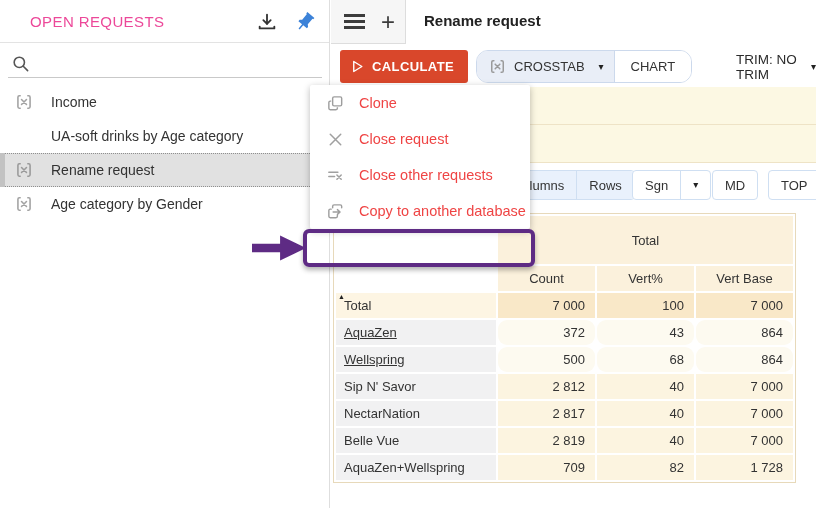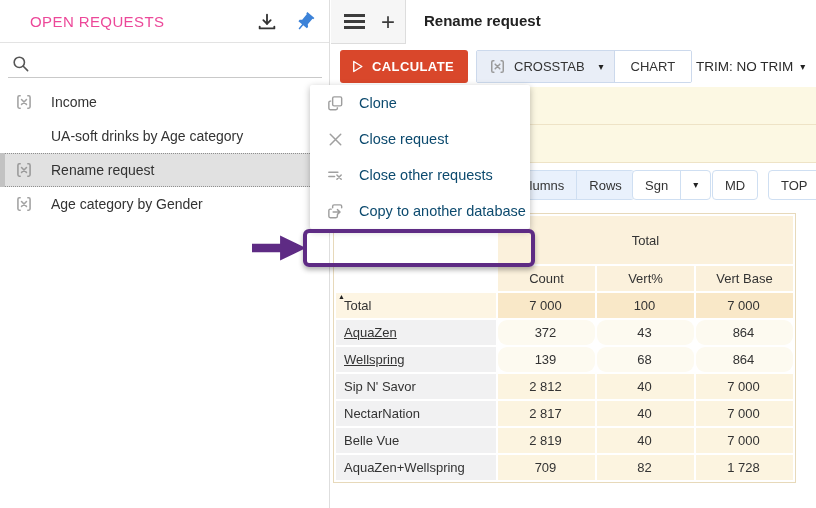--- a/index.html
+++ b/index.html
@@ -29,25 +29,25 @@
   
   .tabbox { position:absolute; left:331px; top:0; width:75px; height:44px; background:#f6f6f6; border-right:1px solid #ddd; border-bottom:1px solid #ddd; }
   .hamburger { position:absolute; left:13px; top:14px; width:21px; height:15px; cursor:pointer; }
   .hamburger i { display:block; height:3px; background:#3c3c3c; margin-bottom:3px; }
   .addtab { position:absolute; left:44px; top:8px; width:26px; height:28px; font-size:24px; font-weight:300; color:#3c3c3c; text-align:center; cursor:pointer; line-height:28px; }
   .page-title { position:absolute; left:424px; top:12px; font-size:15px; font-weight:700; color:#222; }
 
   
   .btn-calc { position:absolute; left:340px; top:50px; height:33px; padding:0 14px 0 10px; background:#d9472b; border:none; border-radius:3px;
               color:#fff; font-size:13px; font-weight:700; letter-spacing:.4px; display:flex; align-items:center; gap:7px; cursor:pointer; font-family:inherit; }
-  .viewgroup { position:absolute; left:476px; top:50px; height:33px; display:flex; border-radius:2px; overflow:hidden; border:1px solid #ccd9ec; }
+  .viewgroup { position:absolute; left:476px; top:50px; height:33px; display:flex; border-radius:12px; overflow:hidden; border:1px solid #ccd9ec; }
   .vg-crosstab { display:flex; align-items:center; gap:8px; padding:0 10px 0 12px; background:#e9eef7; font-size:13px; font-weight:500; color:#333; cursor:pointer; }
   .vg-caret { display:flex; align-items:center; padding:0 10px 0 4px; background:#e9eef7; cursor:pointer; }
   .vg-chart { display:flex; align-items:center; padding:0 16px; background:#fff; border-left:1px solid #ccd9ec; font-size:13px; font-weight:500; color:#333; cursor:pointer; }
-  .trim { position:absolute; left:696px; top:50px; height:33px; display:flex; align-items:center; gap:7px; font-size:13.5px; font-weight:500; color:#2b2b2b; cursor:pointer; }
+  .trim { position:absolute; left:736px; top:50px; height:33px; display:flex; align-items:center; gap:7px; font-size:13.5px; font-weight:500; color:#2b2b2b; cursor:pointer; }
   .caret { font-size:10px; color:#222; line-height:1; }
 
   
   .cream { position:absolute; left:331px; top:87px; width:485px; height:76px; background:#fcf8e3; }
   .cream .band { height:38px; border-bottom:1px solid #eee3c6; }
 
   
   .seg { position:absolute; top:170px; height:30px; display:flex; border:1px solid #cfdff2; border-radius:4px; overflow:hidden; background:#fff; }
   .seg .cell { display:flex; align-items:center; justify-content:center; font-size:13px; color:#333; cursor:pointer; padding:0 12px; }
   .seg .blue { background:#e9f1fc; }
@@ -59,33 +59,33 @@
 
   
   .xtab { position:absolute; left:333px; top:213px; border-collapse:separate; border-spacing:2px; background:#fff; border:1px solid #e7d9ba; }
   .xtab td { font-size:13px; color:#333; height:25px; padding:0 8px; white-space:nowrap; }
   .xtab .corner { background:#fff; width:160px; }
   .xtab .group { background:#fbf1dc; text-align:center; height:48px; cursor:pointer; }
   .xtab .chead { background:#fbf1dc; text-align:center; width:97px; cursor:pointer; }
   .xtab .rl { width:160px; text-align:left; position:relative; }
   .lbl-total { background:#fdf5e3; }
   .lbl-grey { background:#f1f1f2; }
-  .xtab .v { text-align:center; padding-right:10px; width:97px; }
+  .xtab .v { text-align:right; padding-right:10px; width:97px; }
   .v-total { background:#f9e8c8; }
   .v-light { background:#fdfaf0;border-radius:9px; }
   .v-cream { background:#fcf4e0; }
   .lnk { text-decoration:underline; cursor:pointer; }
   .sort-tri { position:absolute; left:2px; top:0px; font-size:7px; color:#222; line-height:7px; }
 
   
   .ctx-menu { position:absolute; left:310px; top:85px; width:220px; background:#fff; border-radius:2px;
               box-shadow:0 2px 7px rgba(0,0,0,.28); z-index:50; padding:0; }
   .ctx-item { height:36px; display:flex; align-items:center; padding-left:16px; gap:14px; cursor:pointer; }
   .ctx-item .mi { width:19px; height:19px; flex:none; }
-  .ctx-item .mlabel { font-size:14.5px; color:#0c4a6e; white-space:nowrap; }
+  .ctx-item .mlabel { font-size:14.5px; color:#ef4444; white-space:nowrap; }
 
   
   .hl-box { position:absolute; left:303px; top:229px; width:232px; height:38px; border:4px solid #5e2b84; border-radius:6px;
             box-shadow:0 3px 5px rgba(0,0,0,.30); z-index:70; pointer-events:none; }
   .arrow { position:absolute; left:252px; top:233px; width:54px; height:30px; background:#5e2b84; z-index:80; pointer-events:none;
            clip-path:polygon(0 36%, 52% 36%, 52% 8%, 100% 50%, 52% 92%, 52% 64%, 0 64%);
            filter:drop-shadow(1px 2px 2px rgba(0,0,0,.35)); }
 
   svg { display:block; }
 </style>
@@ -245,21 +245,21 @@
       <td class="v v-total">7 000</td>
     </tr>
     <tr>
       <td class="rl lbl-grey"><span class="lnk">AquaZen</span></td>
       <td class="v v-light">372</td>
       <td class="v v-light">43</td>
       <td class="v v-light">864</td>
     </tr>
     <tr>
       <td class="rl lbl-grey"><span class="lnk">Wellspring</span></td>
-      <td class="v v-light">139</td>
+      <td class="v v-light">500</td>
       <td class="v v-light">68</td>
       <td class="v v-light">864</td>
     </tr>
     <tr>
       <td class="rl lbl-grey"><span>Sip N' Savor</span></td>
       <td class="v v-cream">2 812</td>
       <td class="v v-cream">40</td>
       <td class="v v-cream">7 000</td>
     </tr>
     <tr>

